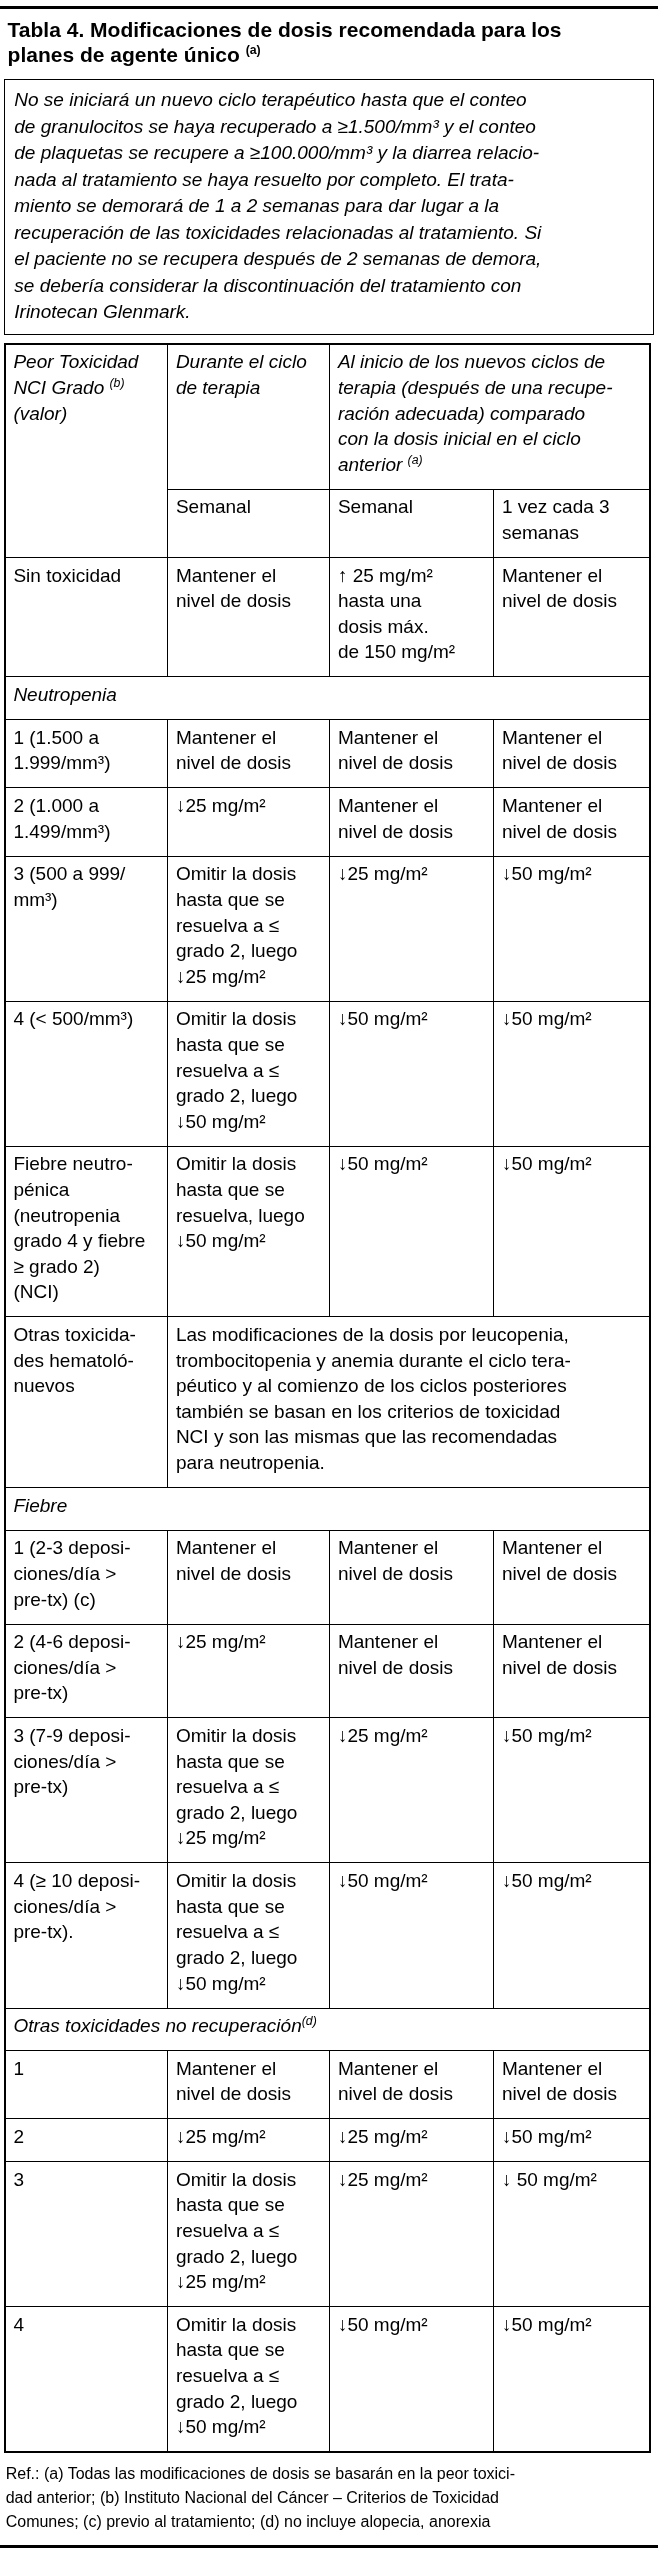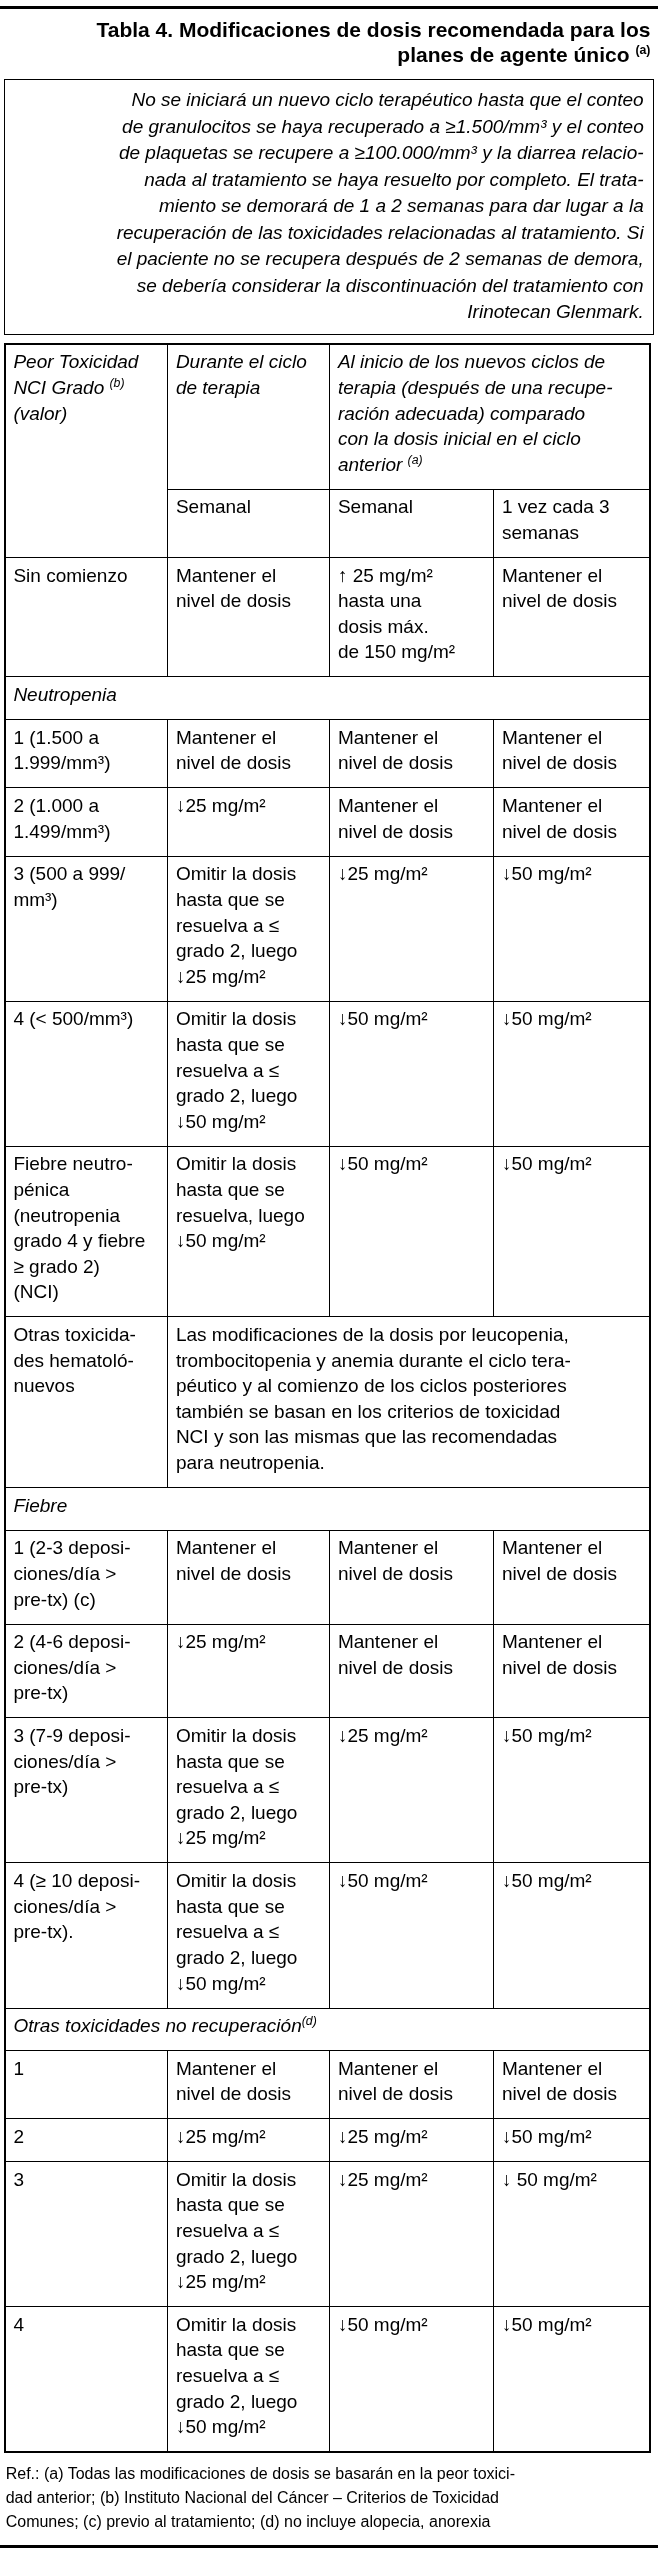--- a/index.html
+++ b/index.html
@@ -8,31 +8,30 @@
     min-height:2576px;
     color:#000;
     font-family:"Liberation Sans", sans-serif;
     -webkit-font-smoothing:antialiased;
   }
   .rule{border:0;border-top:3.8px solid #000;margin:0;}
   .rule.top{margin-top:5.7px;}
   .rule.bottom{margin-top:11.4px;}
   .title{
     font-size:21px;font-weight:bold;line-height:25px;
-    margin:8.5px 7.6px 12.3px 7.6px;white-space:pre-line;text-align:right;
+    margin:8.5px 7.6px 12.3px 7.6px;white-space:pre-line;
   }
   .title sup{font-size:12.3px;font-weight:bold;}
   .intro{
     border:1.9px solid #000;
     margin:0 3.8px;
     padding:6.6px 9.5px 8.5px 9.5px;
     font-style:italic;
     font-size:19px;line-height:26.5px;
     white-space:pre-line;
-    text-align:right;
   }
   table.dose{
     border-collapse:collapse;
     width:516px;
     margin:7.6px 3.8px 0 3.8px;
     border:2.8px solid #000;
     font-size:19px;line-height:25.6px;
     table-layout:fixed;
   }
   table.dose td{
@@ -100,21 +99,21 @@
 anterior </span><sup>(a)</sup></td>
   </tr>
   <tr>
     <td>Semanal</td>
     <td>Semanal</td>
     <td>1 vez cada 3
 semanas</td>
   </tr>
 
   <tr>
-    <td>Sin comienzo</td>
+    <td>Sin toxicidad</td>
     <td>Mantener el
 nivel de dosis</td>
     <td>↑ 25 mg/m²
 hasta una
 dosis máx.
 de 150 mg/m²</td>
     <td>Mantener el
 nivel de dosis</td>
   </tr>
 

